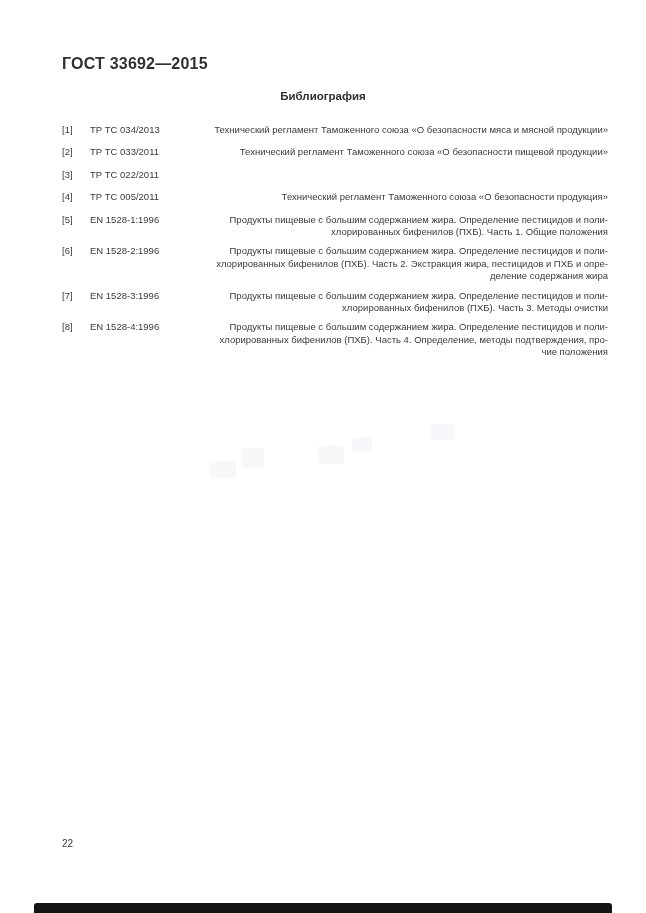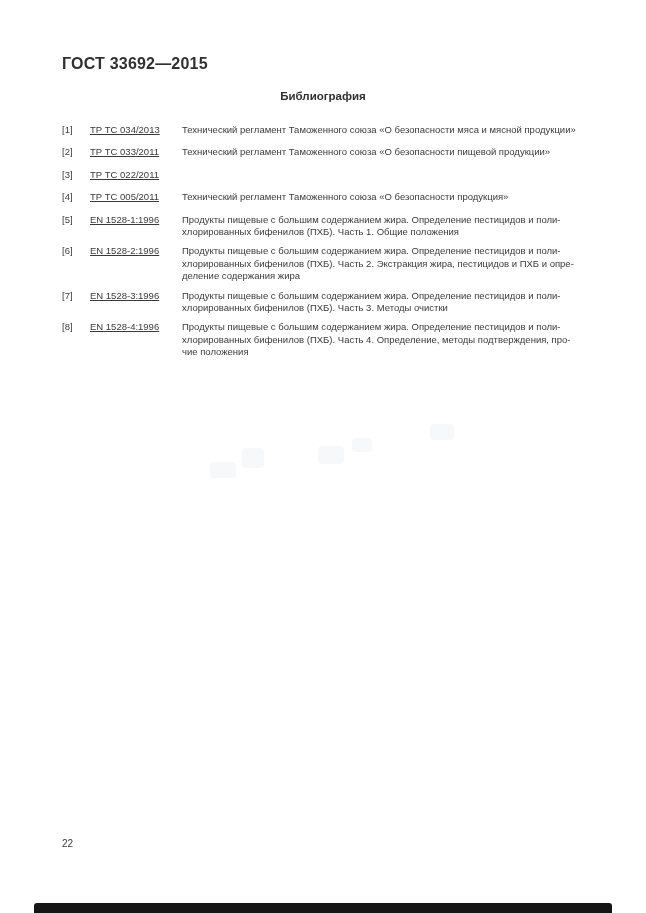--- a/index.html
+++ b/index.html
@@ -51,26 +51,26 @@
   }
   .bib-list .bib-row:nth-child(n+5) { margin-bottom: 7px; }
   .bib-num {
     flex: 0 0 28px;
     width: 28px;
   }
   .bib-code {
     flex: 0 0 92px;
     width: 92px;
     white-space: nowrap;
-    text-decoration: underline;
   }
   .bib-desc {
     flex: 1 1 auto;
     max-width: 426px;
     white-space: pre-line;
+    text-align: right;
   }
   .page-number {
     position: absolute;
     left: 62px;
     top: 838px;
     font-size: 10px;
     color: #3a3a3a;
   }
   .scan-bar {
     position: absolute;

